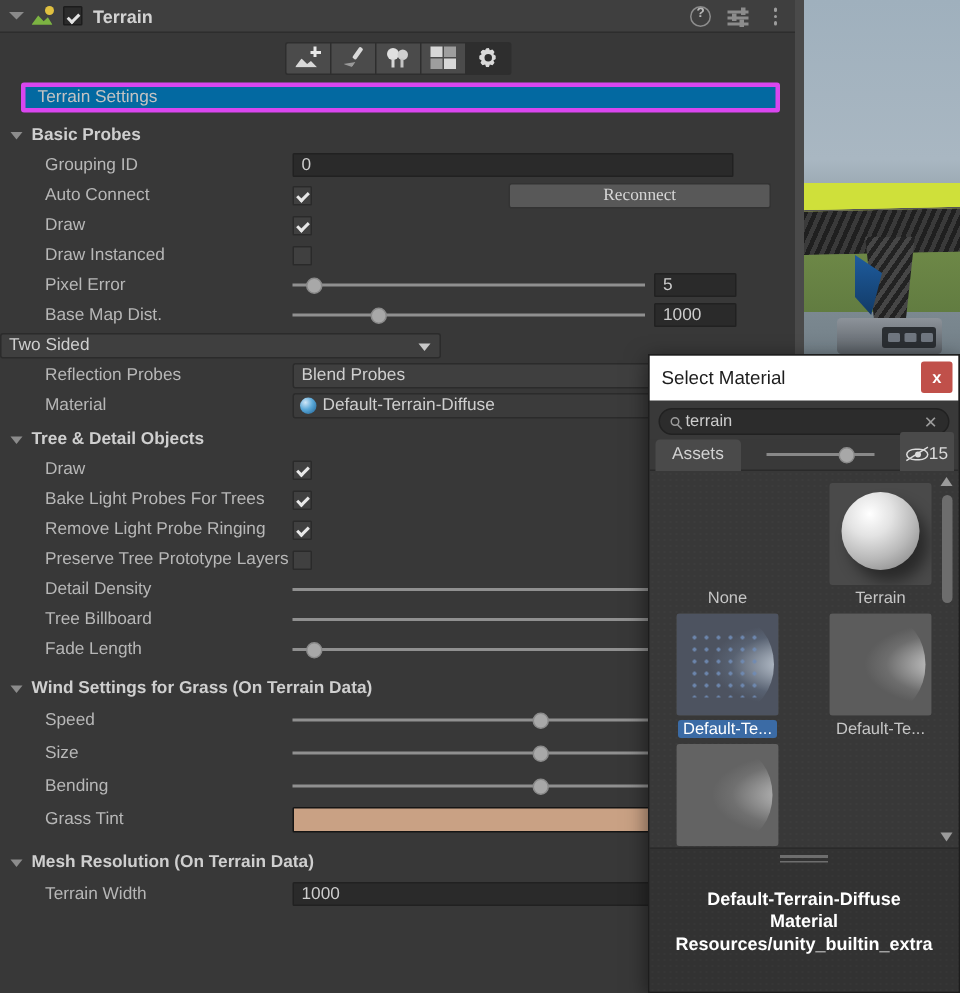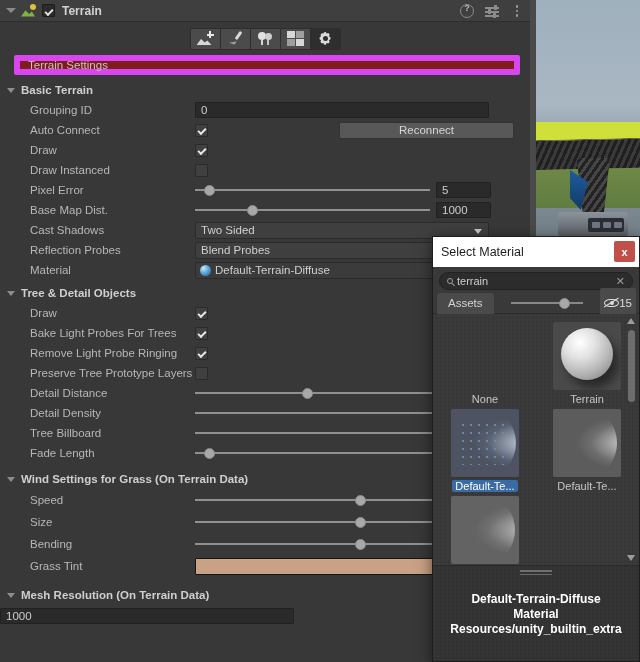--- a/index.html
+++ b/index.html
@@ -181,22 +181,22 @@
   .ic.detail b:nth-child(2){ background:#9e9e9e; }
   .ic.detail b:nth-child(3){ background:#9e9e9e; }
   
   .ic.gear .g { position:absolute; left:2px; top:1px; width:13px; height:13px; background:#d9d9d9;
     border-radius:50%;
     clip-path: polygon(43% 0,57% 0,62% 12%,76% 8%,86% 20%,80% 32%,92% 40%,92% 56%,80% 64%,86% 76%,76% 88%,62% 84%,57% 99%,43% 99%,38% 84%,24% 88%,14% 76%,20% 64%,8% 56%,8% 40%,20% 32%,14% 20%,24% 8%,38% 12%); }
   .ic.gear .h { position:absolute; left:6px; top:5px; width:5px; height:5px; background:#2e2e2e; border-radius:50%; }
 
   
   .settings-box {
-    margin:0 10px 5px 14px; height:20px; background:#7f1d1d;
-    border:6px solid #d946ef; border-radius:2px;
+    margin:0 10px 5px 14px; height:20px; background:#0369a1;
+    border:3px solid #d946ef; border-radius:2px;
     display:flex; align-items:center; padding-left:8px; color:#c3c3c3;text-align:right;
   }
 
   
   .section-head {
     display:flex; align-items:center; height:20px; padding-left:7px;
     font-weight:bold; color:#cfcfcf; font-size:11.5px;
   }
   .sec-arrow {
     width:0;height:0;border-left:4.5px solid transparent;border-right:4.5px solid transparent;
@@ -214,21 +214,21 @@
   .checkbox {
     width:13px; height:13px; background:#404040; border:1px solid #2a2a2a;
     border-radius:1px; position:relative; flex:none;
   }
   .checkbox.on::after {
     content:""; position:absolute; left:2px; top:3.5px; width:6px; height:3px;
     border-left:2px solid #e8e8e8; border-bottom:2px solid #e8e8e8; transform:rotate(-45deg);
   }
   .btn {
     height:17px; background:#585858; border:1px solid #333; border-radius:2px;
-    display:flex; align-items:center; justify-content:center; color:#d6d6d6;
+    display:flex; align-items:center; justify-content:center; color:#d6d6d6;font-family:Liberation Serif, serif;
   }
   .dropdown {
     height:17px; background:#3f3f3f; border:1px solid #2b2b2b; border-radius:2px;
     display:flex; align-items:center; padding:0 5px; color:#cfcfcf; position:relative;
   }
   .dropdown .caret {
     position:absolute; right:6px; top:6px;
     width:0;height:0;border-left:4px solid transparent;border-right:4px solid transparent;
     border-top:5px solid #c8c8c8;
   }
@@ -480,21 +480,21 @@
               <div class="h"></div>
           </div>
         </div>
       </div>
     </div>
 
     <div class="settings-box">Terrain Settings</div>
 
     <div class="section-head">
       <div class="sec-arrow"></div>
-      <span>Basic Terrain</span>
+      <span>Basic Probes</span>
     </div>
 
     <div class="row">
       <div class="lbl">Grouping ID</div>
       <div class="field">
         <div class="textfield" style="width:294px">0</div>
       </div>
     </div>
 
     <div class="row">
@@ -536,21 +536,20 @@
       <div class="field">
         <div class="slider" style="max-width:235px">
           <div class="track"></div>
             <div class="knob" style="left:22%"></div>
         </div>
         <div class="numbox">1000</div>
       </div>
     </div>
 
     <div class="row">
-      <div class="lbl">Cast Shadows</div>
       <div class="field">
         <div class="dropdown" style="width:294px">
           <span>Two Sided</span>
           <span class="caret"></span>
         </div>
       </div>
     </div>
 
     <div class="row">
       <div class="lbl">Reflection Probes</div>
@@ -595,29 +594,20 @@
         </div>
     </div>
     <div class="row">
       <div class="lbl">Preserve Tree Prototype Layers</div>
       <div class="field">
           <div class="checkbox"></div>
         </div>
     </div>
 
     <div class="row">
-      <div class="lbl">Detail Distance</div>
-      <div class="field">
-        <div class="slider" style="max-width:296px">
-          <div class="track"></div>
-            <div class="knob" style="left:36%"></div>
-        </div>
-      </div>
-    </div>
-    <div class="row">
       <div class="lbl">Detail Density</div>
       <div class="field">
         <div class="slider" style="max-width:296px">
           <div class="track"></div>
             <div class="knob" style="left:99%"></div>
         </div>
       </div>
     </div>
     <div class="row">
       <div class="lbl">Tree Billboard</div>
@@ -676,20 +666,21 @@
         <div class="colorfield" style="background:#c9a184"></div>
       </div>
     </div>
 
     <div class="section-head" style="margin-top:8px">
       <div class="sec-arrow"></div>
       <span>Mesh Resolution (On Terrain Data)</span>
     </div>
 
     <div class="row" style="height:22px">
+      <div class="lbl">Terrain Width</div>
       <div class="field">
         <div class="textfield" style="width:294px">1000</div>
       </div>
     </div>
 
   </div>
 
   <div class="popup">
 
     <div class="popup-title">

